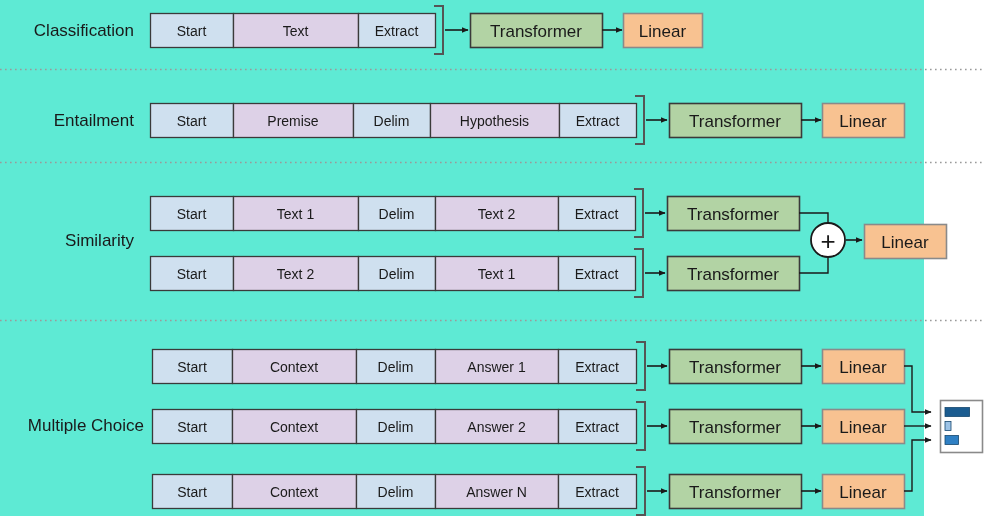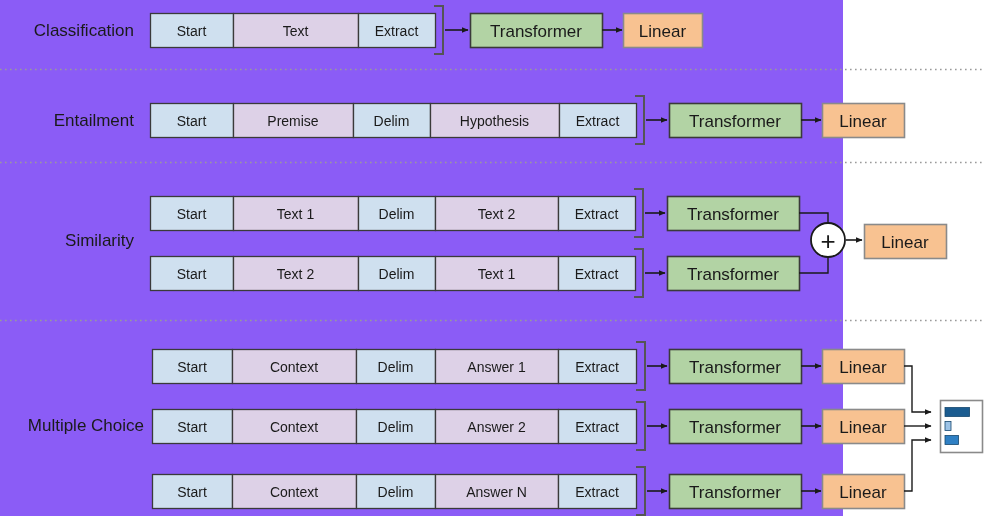--- a/index.html
+++ b/index.html
@@ -1,18 +1,18 @@
 <!DOCTYPE html>
 <html><head>
 <meta charset="utf-8">
 <style>
   html,body{margin:0;padding:0;background:#ffffff;}
   body{width:985px;height:516px;overflow:hidden;
        font-family:"Liberation Sans","DejaVu Sans",sans-serif;}
-  #stage{position:relative;width:843px;height:516px;background:#8b5cf6;}
+  #stage{position:relative;width:924px;height:516px;background:#5eead4;}
   svg{display:block;}
   .lbl{font-family:"Liberation Sans","DejaVu Sans",sans-serif;fill:#1a1a1a;}
   .tok-text{font-size:14px;text-anchor:middle;dominant-baseline:central;}
   .blk-text{font-size:17px;text-anchor:middle;dominant-baseline:central;}
   .row-label{font-size:17px;text-anchor:end;dominant-baseline:central;}
   .plus-text{font-size:26px;text-anchor:middle;dominant-baseline:central;}
 </style>
 </head>
 <body>
 

